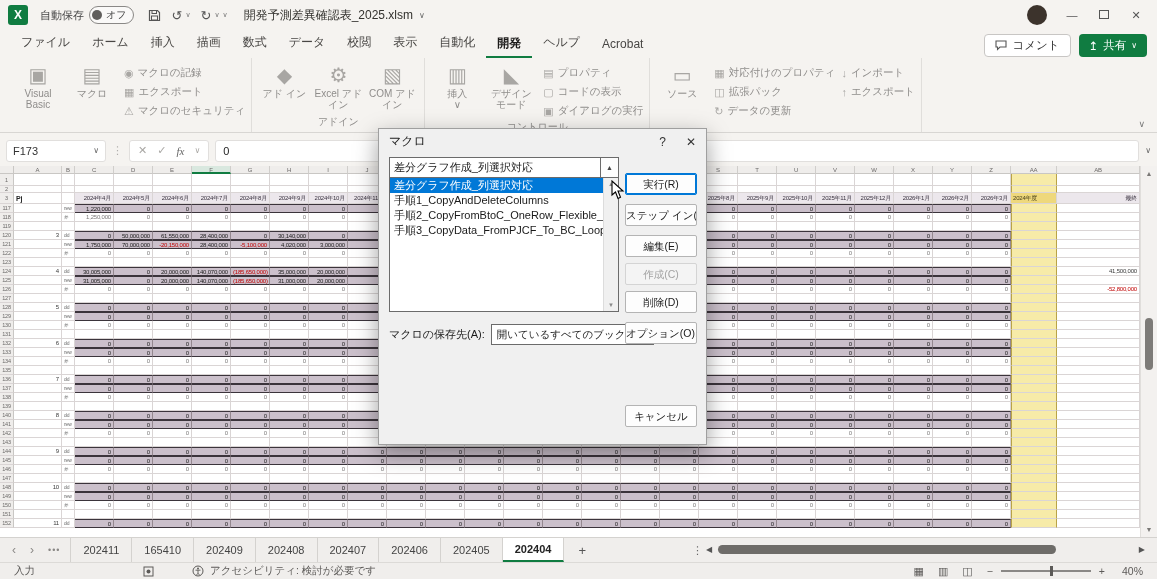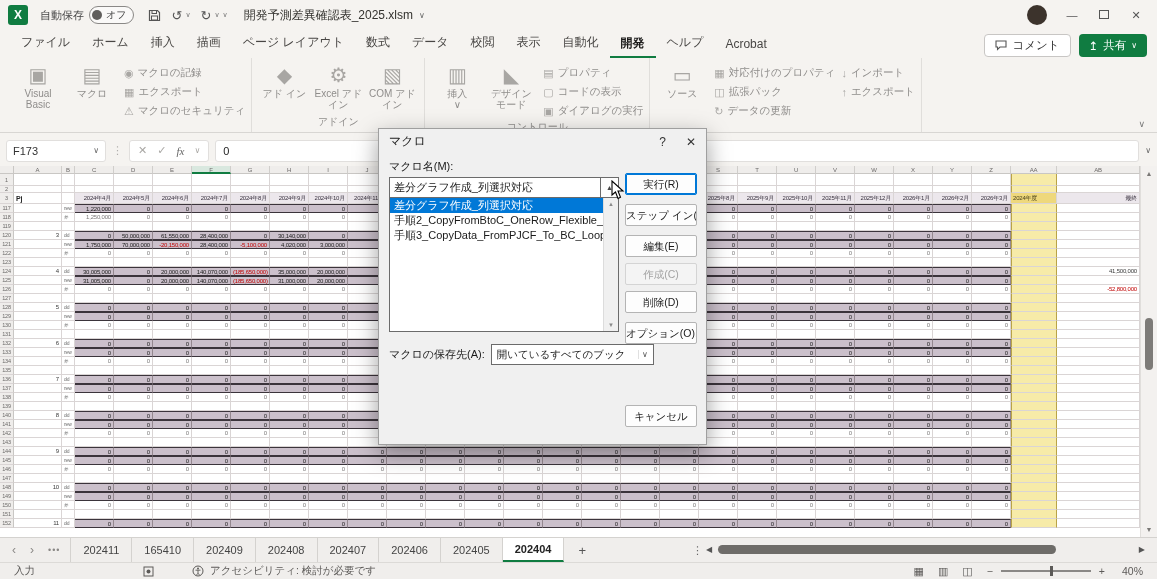--- a/index.html
+++ b/index.html
@@ -155,21 +155,20 @@
       <span class="wbtn"><span class="maxbox"></span></span>
       <span class="wbtn">✕</span>
     </div>
   </div>
 
   <div class="ribbontabs">
       <span class="rtab">ファイル</span>
       <span class="rtab">ホーム</span>
       <span class="rtab">挿入</span>
       <span class="rtab">描画</span>
-      <span class="rtab">ページ レイアウト</span>
       <span class="rtab">数式</span>
       <span class="rtab">データ</span>
       <span class="rtab">校閲</span>
       <span class="rtab">表示</span>
       <span class="rtab">自動化</span>
       <span class="rtab active">開発</span>
       <span class="rtab">ヘルプ</span>
       <span class="rtab">Acrobat</span>
     </div>
   <div class="tabs-right">
@@ -1565,30 +1564,30 @@
 
   <div class="dlg">
     <div class="dlg-title">
       <span>マクロ</span>
       <span class="dt-right">
         <span>?</span>
         <span>✕</span>
       </span>
     </div>
     <div class="dlg-body">
-      <span class="dlg-label">マクロ名(M):</span>
       <div class="combo-row">
         <div class="dlg-edit">
           <span>差分グラフ作成_列選択対応</span>
         </div>
         <div class="spinbtn">▲</div>
       </div>
       <div class="dlg-list">
         <div>
             <div class="dlg-item sel">差分グラフ作成_列選択対応</div>
+            <div class="dlg-item">手順1_CopyAndDeleteColumns</div>
             <div class="dlg-item">手順2_CopyFromBtoC_OneRow_Flexible_Loop</div>
             <div class="dlg-item">手順3_CopyData_FromPJCF_To_BC_Loop</div>
           </div>
         <div class="list-sb">
           <span class="a" style="top:3px">▲</span>
           <span class="a" style="bottom:3px">▼</span>
         </div>
       </div>
       <div class="savedin-row">
         <span>マクロの保存先(A):</span>

